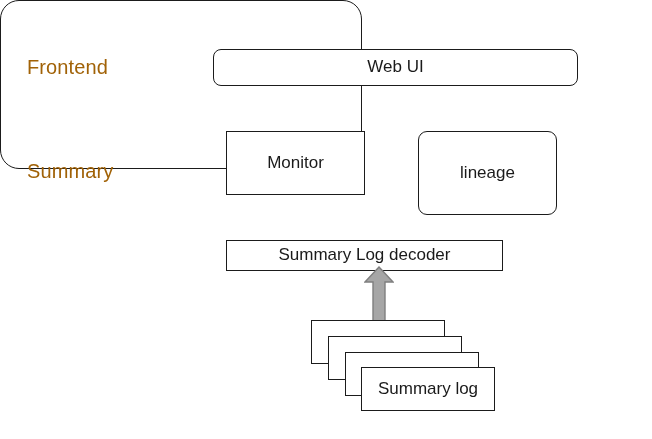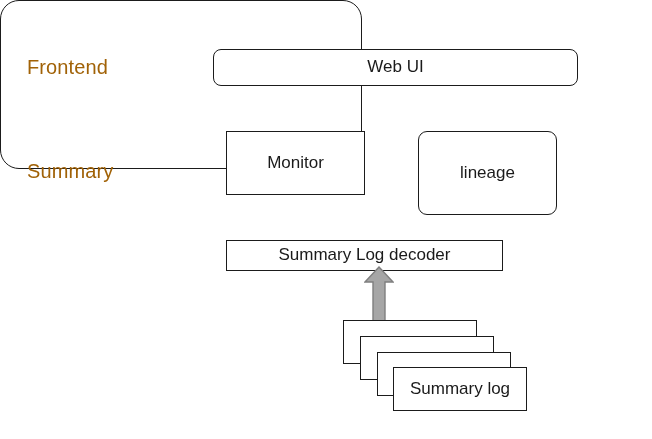--- a/index.html
+++ b/index.html
@@ -107,21 +107,20 @@
   .stack-card {
     position: absolute;
     box-sizing: border-box;
     background: #ffffff;
     border: 1.2px solid #1b1b1b;
     width: 134px;
     height: 44px;
     display: flex;
     align-items: center;
     justify-content: center;
-    margin-left: 32px;
   }
   .stack-card .card-text {
     font-size: 17px;
     color: #1a1a1a;
     white-space: nowrap;
   }
   #stack-card-0 { left: 311px; top: 320px; z-index: 1; }
   #stack-card-1 { left: 328px; top: 336px; z-index: 2; }
   #stack-card-2 { left: 345px; top: 352px; z-index: 3; }
   #stack-card-3 { left: 361px; top: 367px; z-index: 4; }

